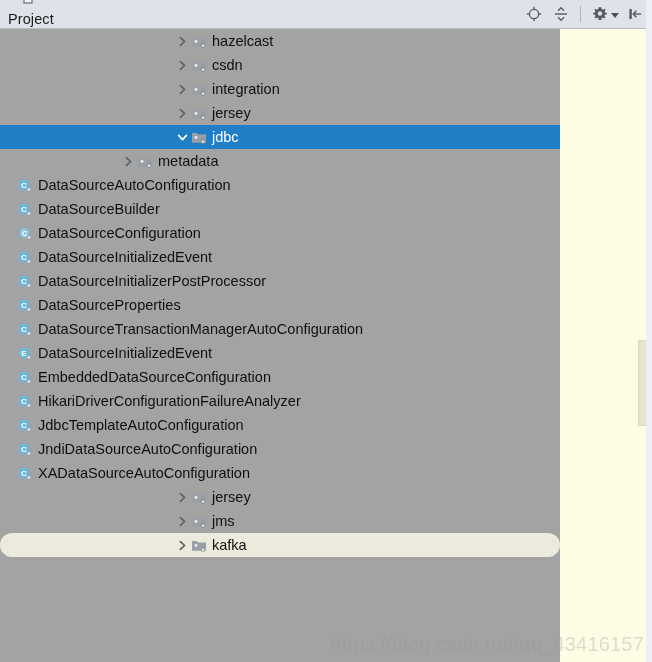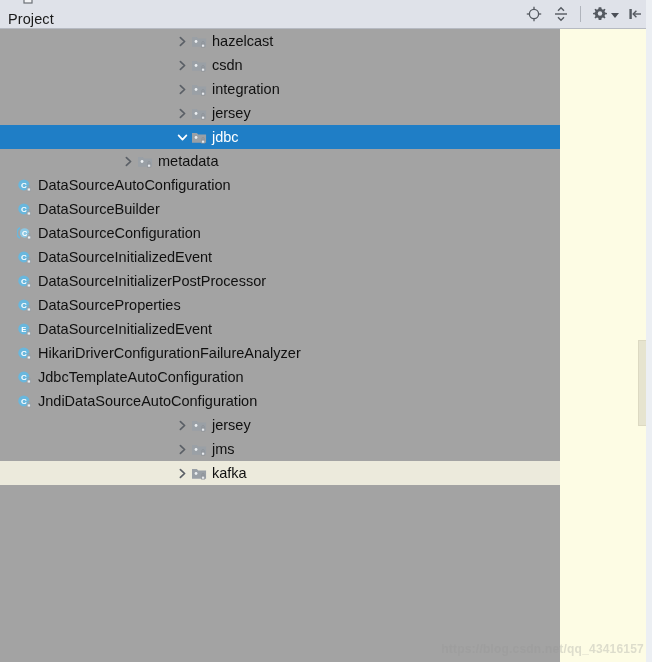--- a/index.html
+++ b/index.html
@@ -100,20 +100,21 @@
     font-size: 14.5px;
     color: #101010;
     box-sizing: border-box;
   }
   .row.selected {
     background: #1f7ec6;
     color: #ffffff;
   }
   .row.hover {
     background: #eceadc;
+    border-radius: 12px;
   }
   .twisty {
     width: 16px;
     height: 16px;
     flex: none;
     display: flex;
     align-items: center;
     justify-content: center;
   }
   .twisty svg { display: block; }
@@ -167,26 +168,25 @@
     width: 6px;
     height: 662px;
     background: #eceff3;
   }
 
   
   .watermark {
     position: absolute;
     right: 8px;
     bottom: 6px;
-    font-size: 12px;
+    font-size: 20px;
     color: rgba(150,150,150,0.30);
     letter-spacing: 0.2px;
     white-space: nowrap;
     pointer-events: none;
-    font-weight: bold;
   }
 </style>
 </head>
 <body>
 
 <div id="app">
 
   <div class="toolbar">
     <div class="tb-left">
       <span class="project-icon">
@@ -369,51 +369,78 @@
           <svg width="17" height="15" viewBox="0 0 18 16">
             <use href="#sym-class"></use>
           </svg>
         </span>
         <span class="label">DataSourceProperties</span>
       </div>
       <div class="row ind-3">
         <span class="twisty"></span>
         <span class="icon-slot">
           <svg width="17" height="15" viewBox="0 0 18 16">
+            <use href="#sym-class"></use>
+          </svg>
+        </span>
+        <span class="label">DataSourceTransactionManagerAutoConfiguration</span>
+      </div>
+      <div class="row ind-3">
+        <span class="twisty"></span>
+        <span class="icon-slot">
+          <svg width="17" height="15" viewBox="0 0 18 16">
             <use href="#sym-enum"></use>
           </svg>
         </span>
         <span class="label">DataSourceInitializedEvent</span>
       </div>
       <div class="row ind-3">
         <span class="twisty"></span>
         <span class="icon-slot">
           <svg width="17" height="15" viewBox="0 0 18 16">
             <use href="#sym-class"></use>
           </svg>
         </span>
+        <span class="label">EmbeddedDataSourceConfiguration</span>
+      </div>
+      <div class="row ind-3">
+        <span class="twisty"></span>
+        <span class="icon-slot">
+          <svg width="17" height="15" viewBox="0 0 18 16">
+            <use href="#sym-class"></use>
+          </svg>
+        </span>
         <span class="label">HikariDriverConfigurationFailureAnalyzer</span>
       </div>
       <div class="row ind-3">
         <span class="twisty"></span>
         <span class="icon-slot">
           <svg width="17" height="15" viewBox="0 0 18 16">
             <use href="#sym-class"></use>
           </svg>
         </span>
         <span class="label">JdbcTemplateAutoConfiguration</span>
       </div>
       <div class="row ind-3">
         <span class="twisty"></span>
         <span class="icon-slot">
           <svg width="17" height="15" viewBox="0 0 18 16">
             <use href="#sym-class"></use>
           </svg>
         </span>
         <span class="label">JndiDataSourceAutoConfiguration</span>
+      </div>
+      <div class="row ind-3">
+        <span class="twisty"></span>
+        <span class="icon-slot">
+          <svg width="17" height="15" viewBox="0 0 18 16">
+            <use href="#sym-class"></use>
+          </svg>
+        </span>
+        <span class="label">XADataSourceAutoConfiguration</span>
       </div>
       <div class="row ind-1">
         <span class="twisty">
           <svg width="11" height="11" viewBox="0 0 11 11">
             <polyline points="3.4,1.6 7.6,5.5 3.4,9.4" fill="none" stroke="#5a5f66" stroke-width="1.7" stroke-linecap="round" stroke-linejoin="round"></polyline>
           </svg>
         </span>
         <span class="icon-slot">
           <svg width="17" height="15" viewBox="0 0 18 16">
             <use href="#sym-folder"></use>

